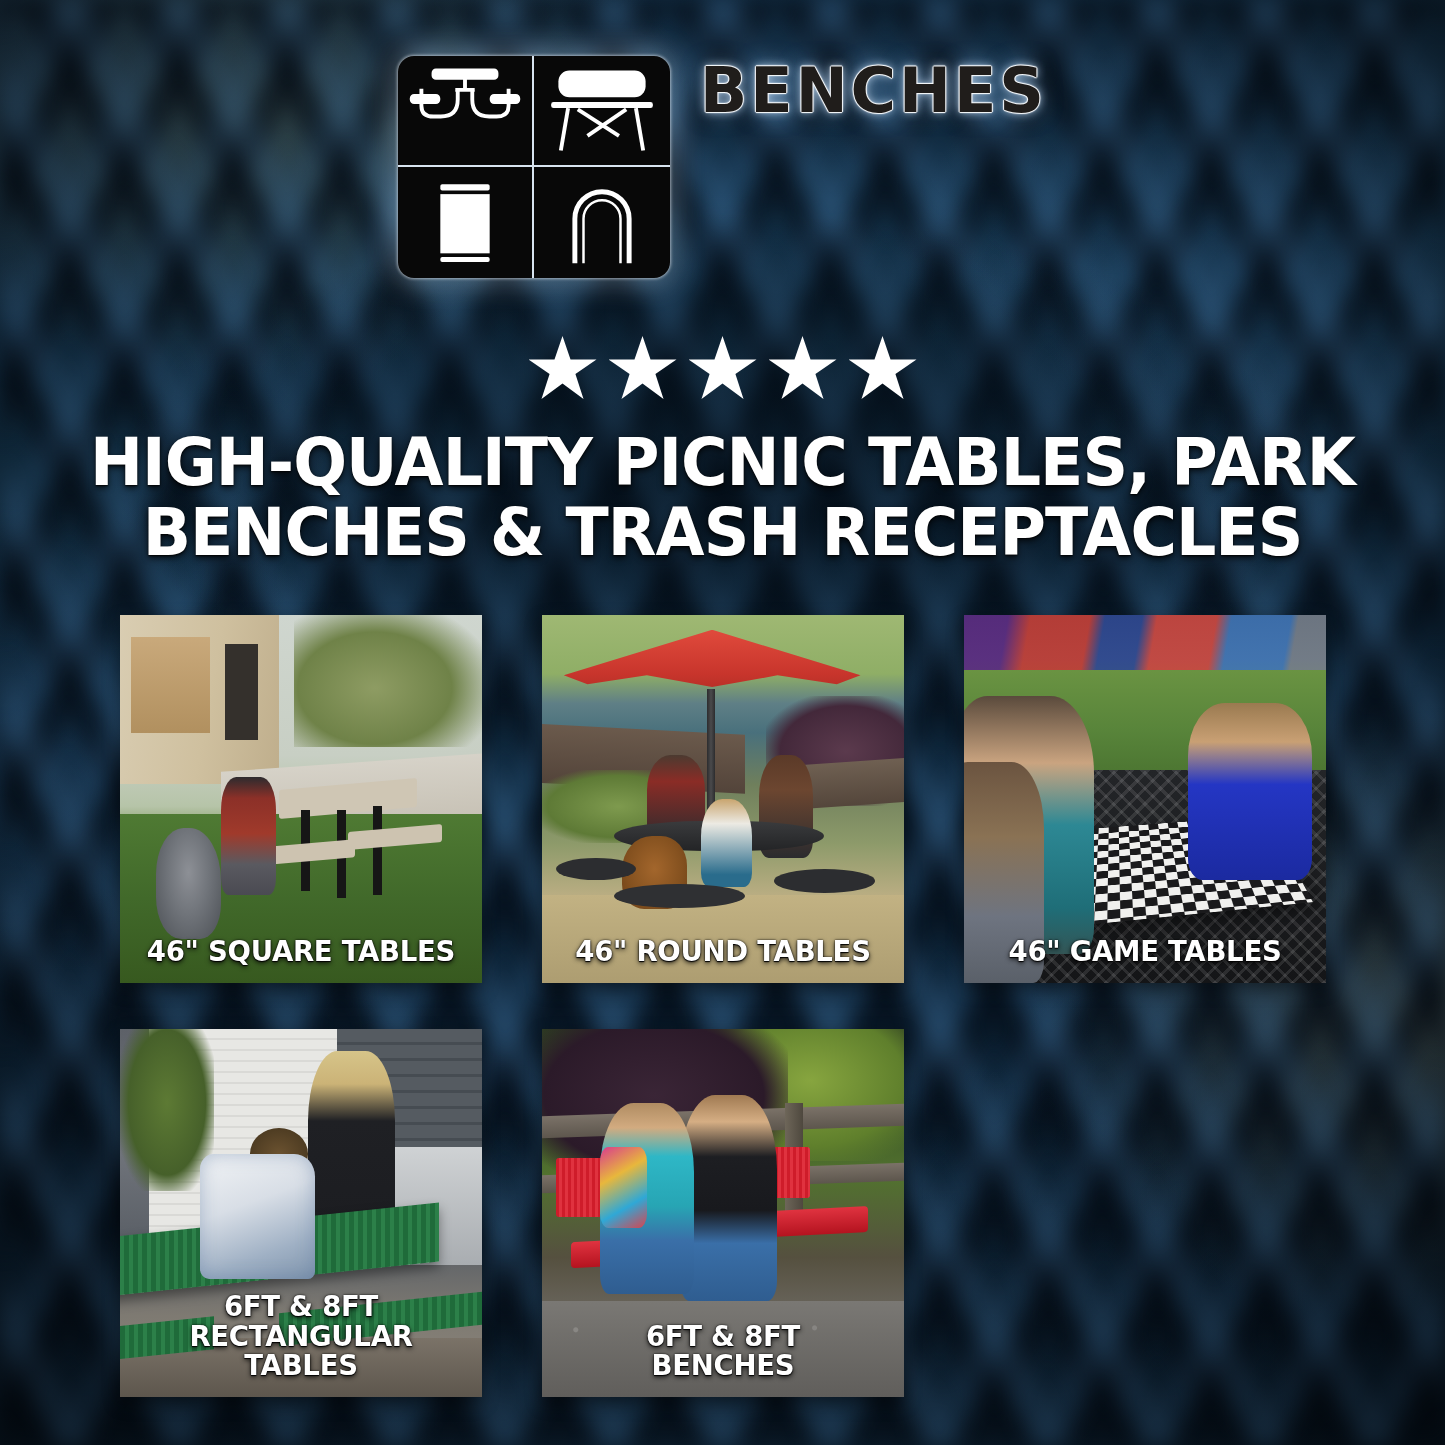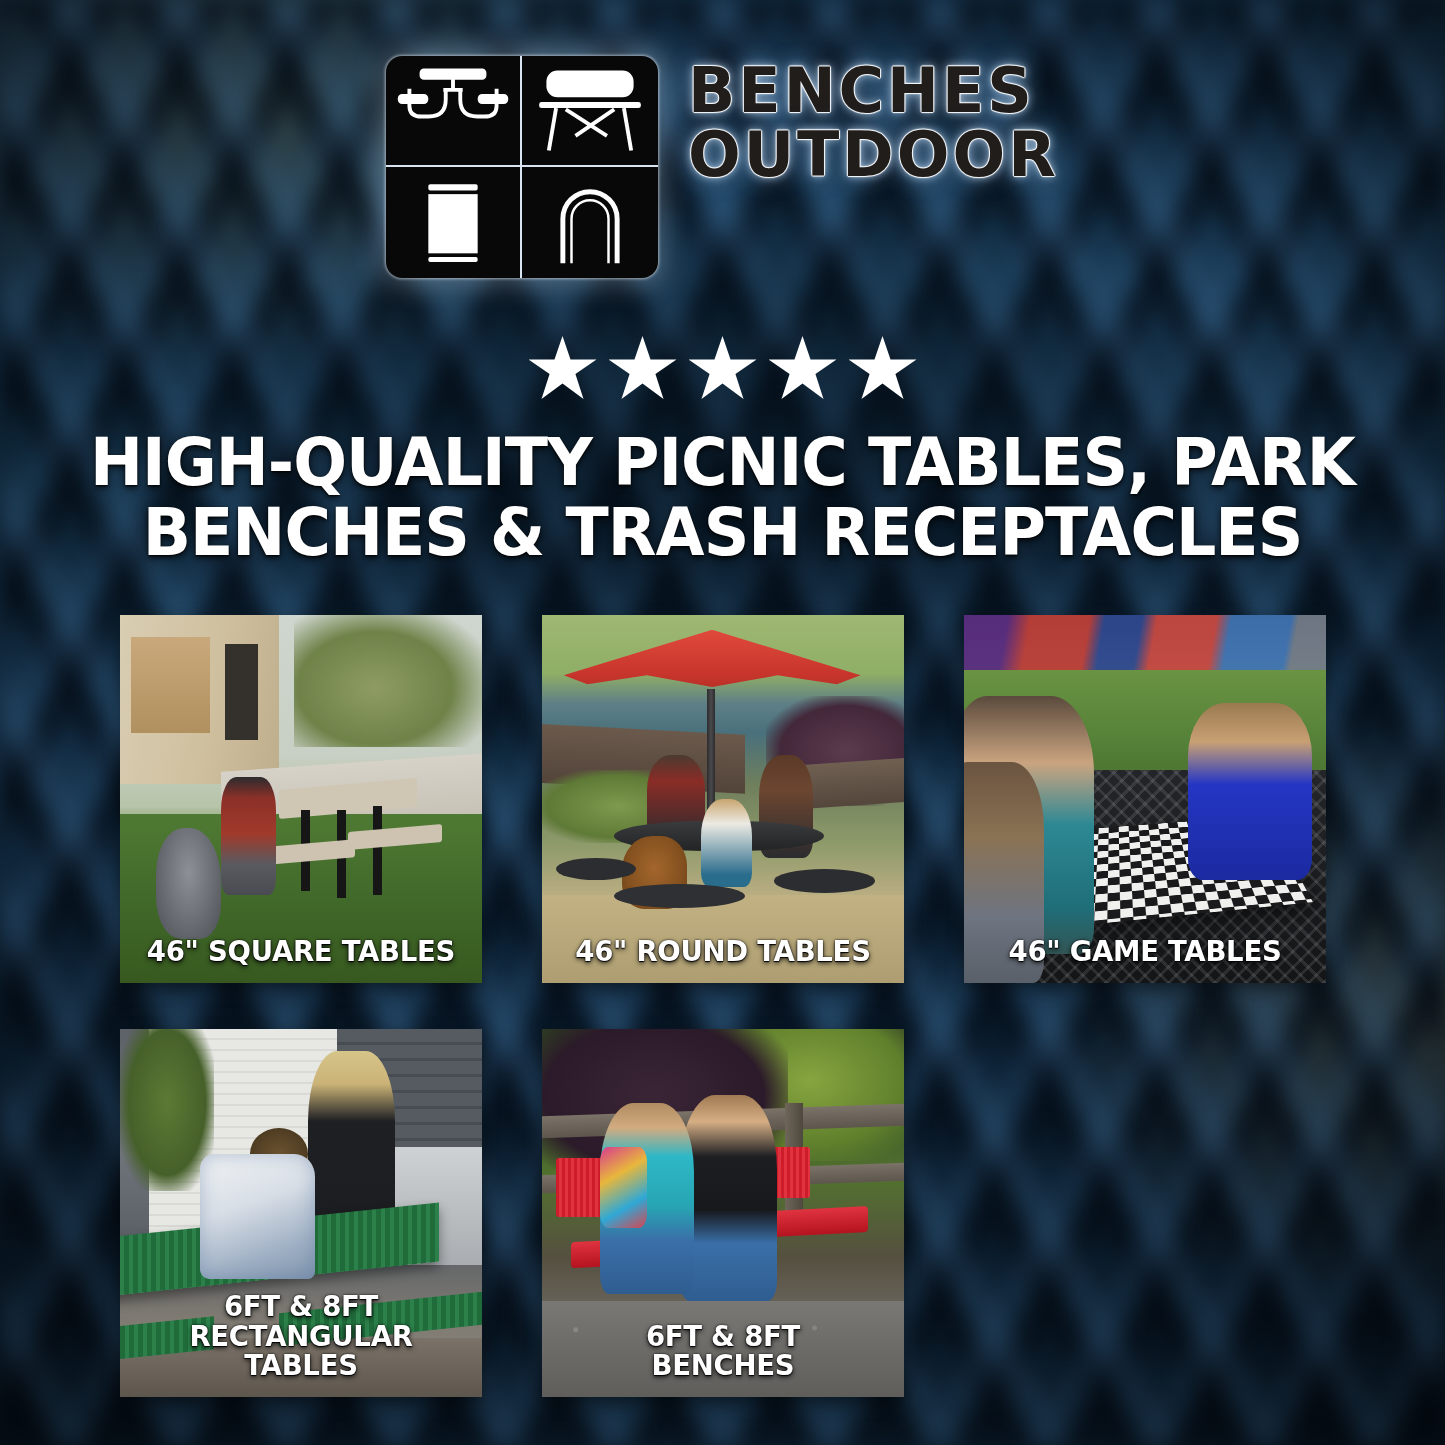--- a/index.html
+++ b/index.html
@@ -318,21 +318,20 @@
         <div class="logo-cell">
           <svg viewBox="0 0 100 90">
             <path d="M28 78 V42 a22 22 0 0 1 44 0 V78" fill="none" stroke="#ffffff" stroke-width="4"></path>
             <path d="M35 78 V42 a15 15 0 0 1 30 0 V78" fill="none" stroke="#ffffff" stroke-width="2"></path>
           </svg>
         </div>
       </div>
 
       <div class="wordmark">
         <div class="wm-line wm-1">BENCHES</div>
-        <div class="wm-line wm-2">OUTDOOR</div>
       </div>
     </div>
 
     <div class="stars">
       <div class="star"></div>
       <div class="star"></div>
       <div class="star"></div>
       <div class="star"></div>
       <div class="star"></div>
     </div>

